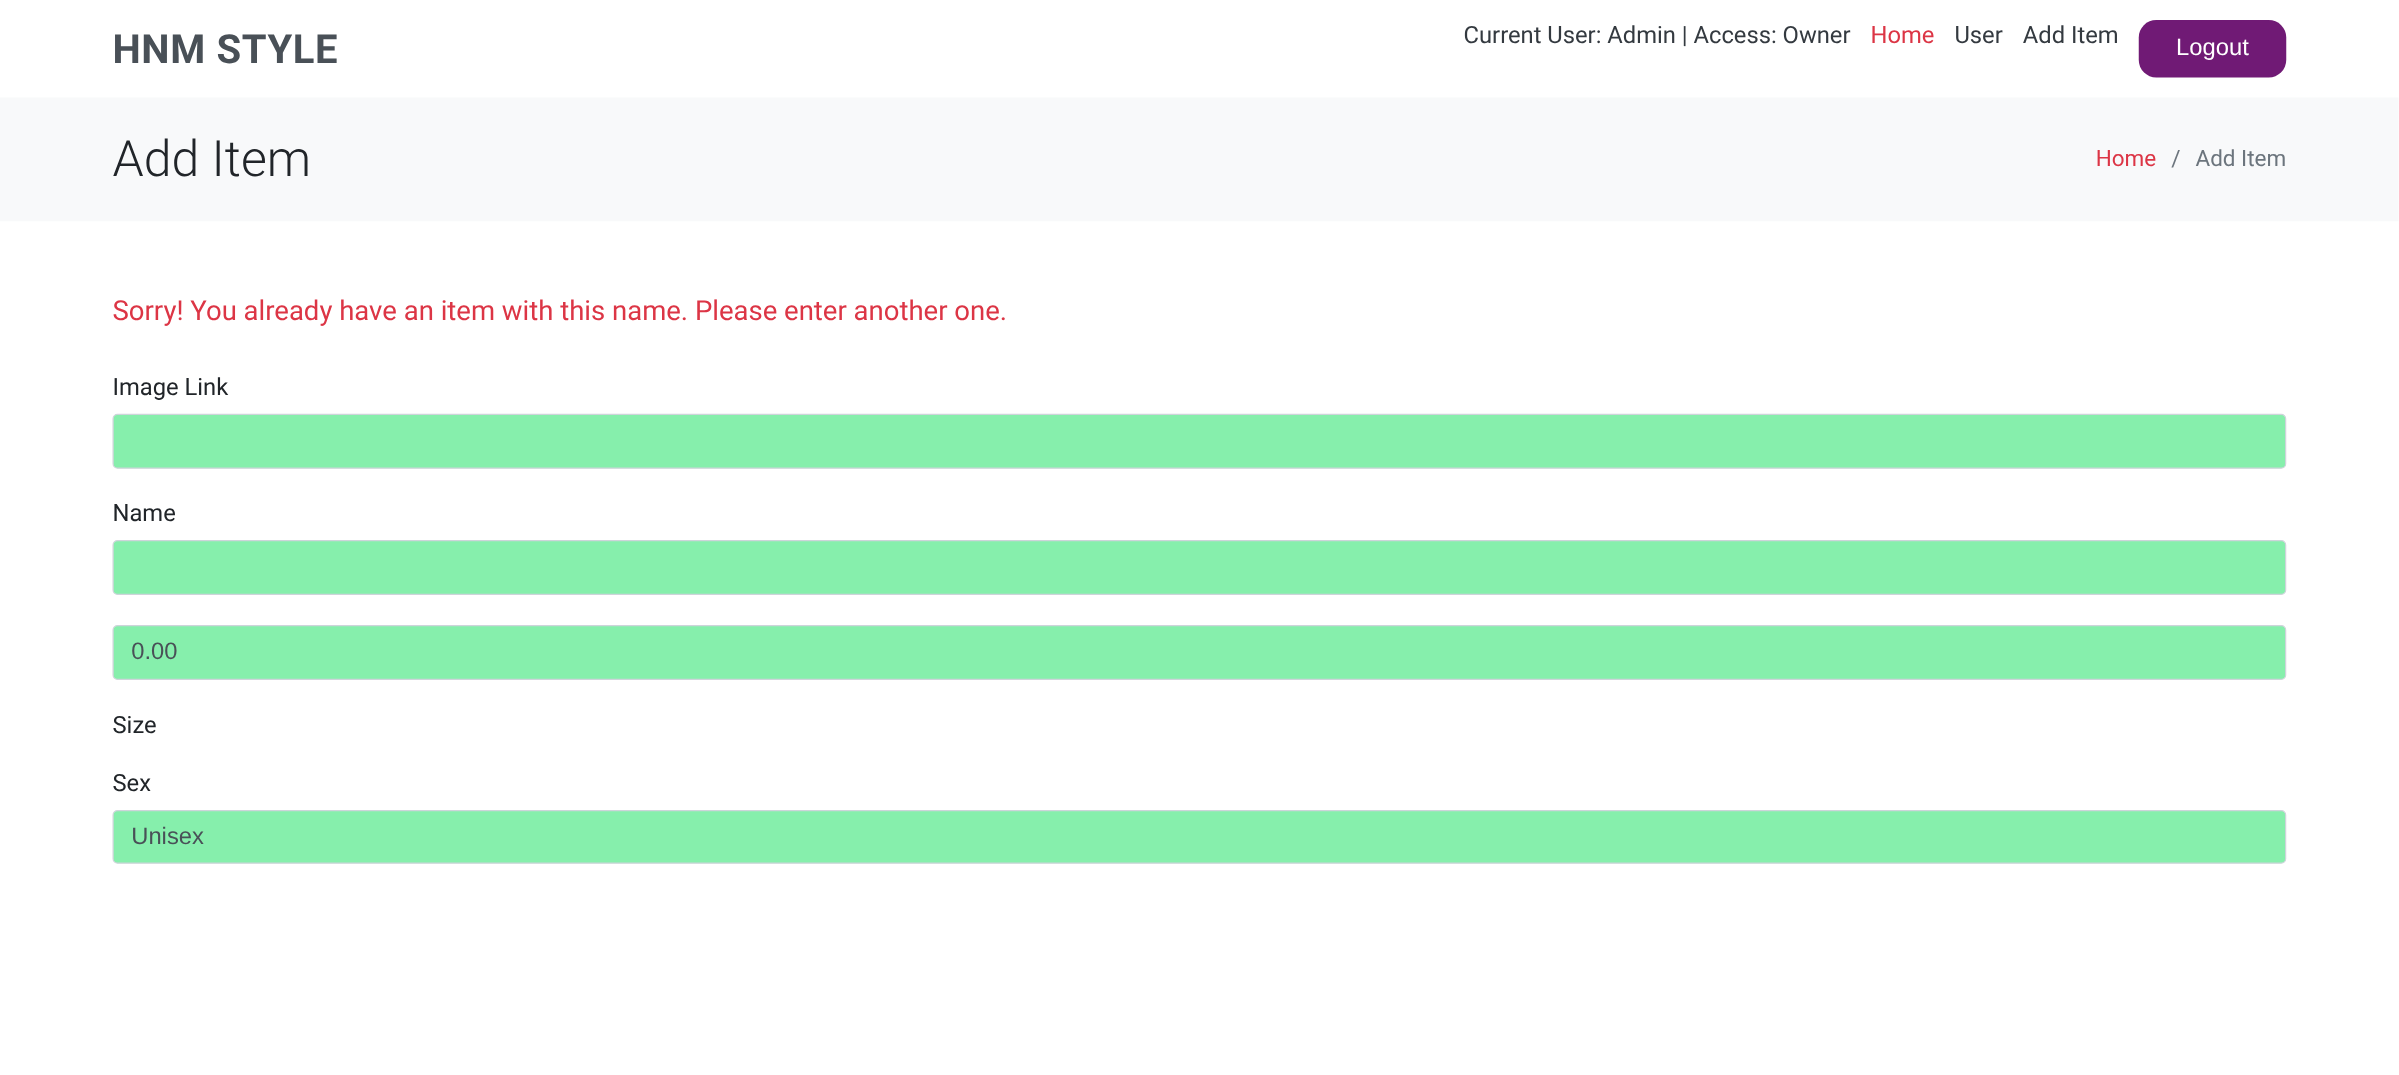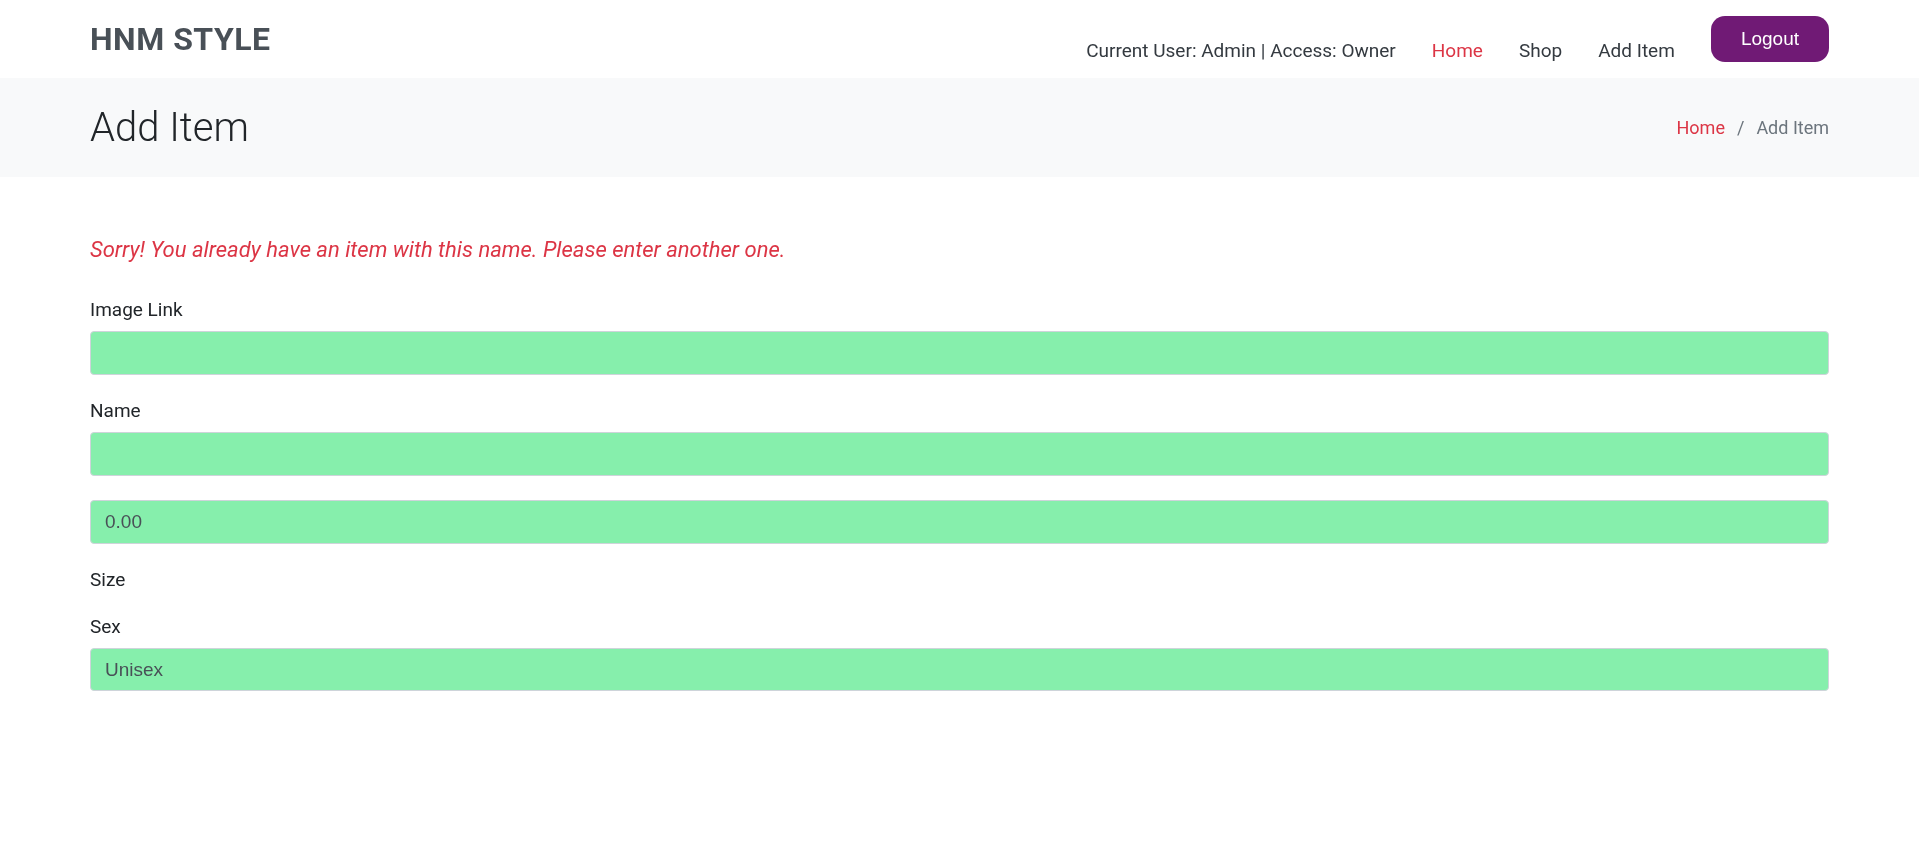--- a/index.html
+++ b/index.html
@@ -21,22 +21,22 @@
     background: #ffffff;
   }
   .brand {
     font-size: 32px;
     font-weight: 700;
     color: #495057;
     letter-spacing: 0.5px;
   }
   .nav-right {
     display: flex;
-    align-items: flex-end;
-    gap: 36px;
+    align-items: flex-start;
+    gap: 16px;
   }
   .user-info {
     font-size: 19px;
     color: #343a40;
   }
   .nav-link {
     font-size: 19px;
     color: #343a40;
     text-decoration: none;
     cursor: pointer;
@@ -82,21 +82,20 @@
   .breadcrumb-current {
     color: #6c757d;
   }
   .content {
     padding: 60px 90px 40px 90px;
   }
   .error-msg {
     color: #dc3545;
     font-size: 22px;
     margin-bottom: 36px;
-    font-style: italic;
   }
   .form-group {
     margin-bottom: 24px;
   }
   .form-label {
     display: block;
     font-size: 19px;
     color: #212529;
     margin-bottom: 10px;
   }
@@ -115,21 +114,21 @@
   }
 </style>
 </head>
 <body>
 
 <nav class="navbar">
   <div class="brand">HNM STYLE</div>
   <div class="nav-right">
     <span class="user-info">Current User: Admin | Access: Owner</span>
     <a class="nav-link active">Home</a>
-    <a class="nav-link">Shop</a>
+    <a class="nav-link">User</a>
     <a class="nav-link">Add Item</a>
     <button class="logout-btn">Logout</button>
   </div>
 </nav>
 
 <div class="breadcrumb-section">
   <h1 class="page-title">Add Item</h1>
   <div class="breadcrumb">
     <a class="breadcrumb-home">Home</a>
     <span class="breadcrumb-sep">/</span>

